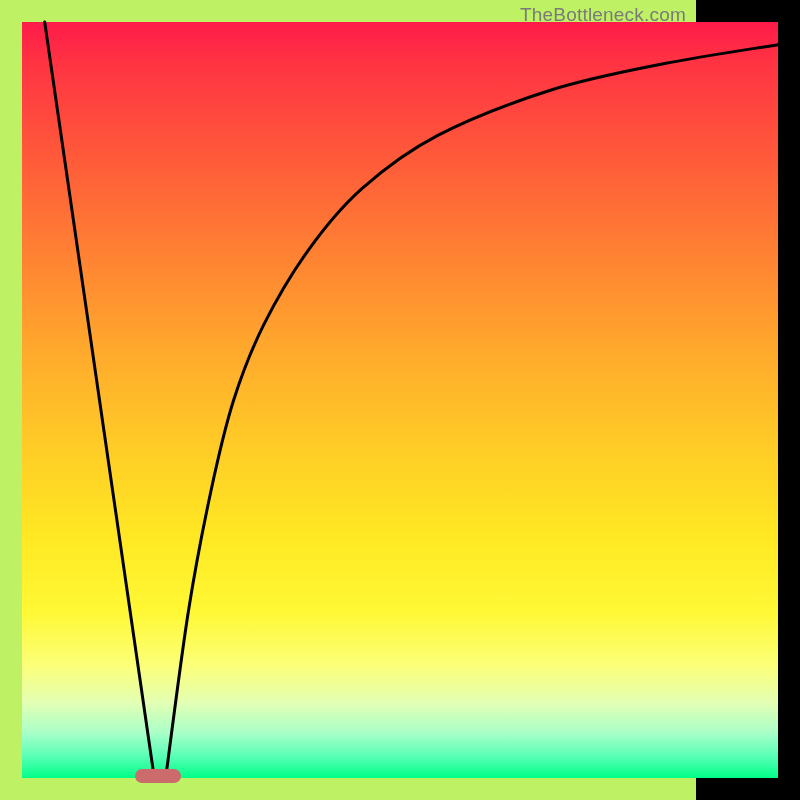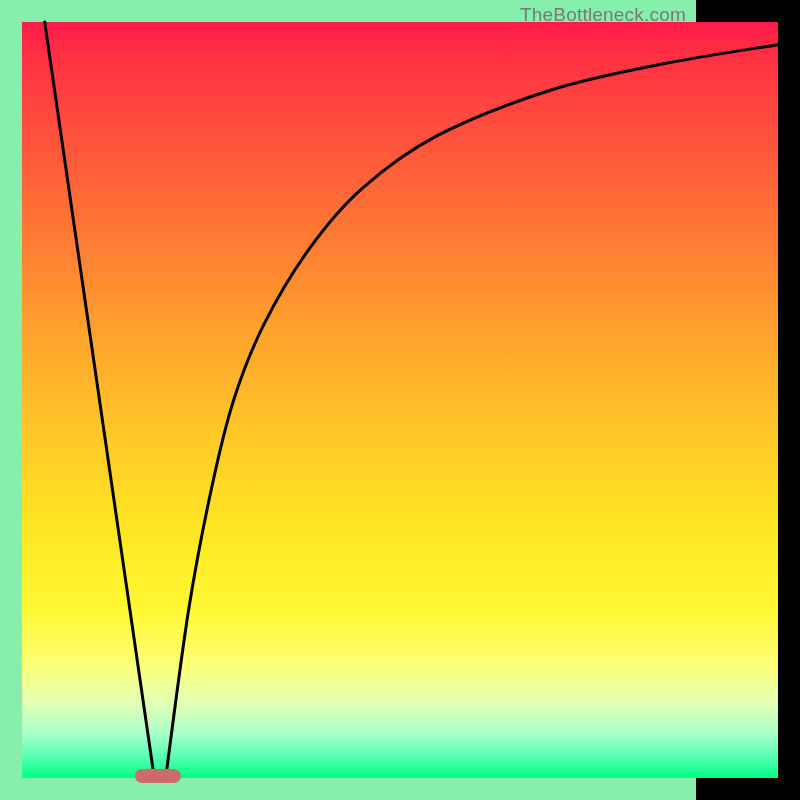--- a/index.html
+++ b/index.html
@@ -8,21 +8,21 @@
     width: 800px;
     height: 800px;
     overflow: hidden;
     background: #000;
     font-family: Arial, Helvetica, sans-serif;
   }
   .chart-container {
     position: relative;
     width: 696px;
     height: 800px;
-    background: #86efac;
+    background: #bef264;
   }
   .plot-area {
     position: absolute;
     left: 22px;
     top: 22px;
     width: 756px;
     height: 756px;
     background: linear-gradient(to bottom,
       #ff1a49 0%,
       #ff3243 5%,

